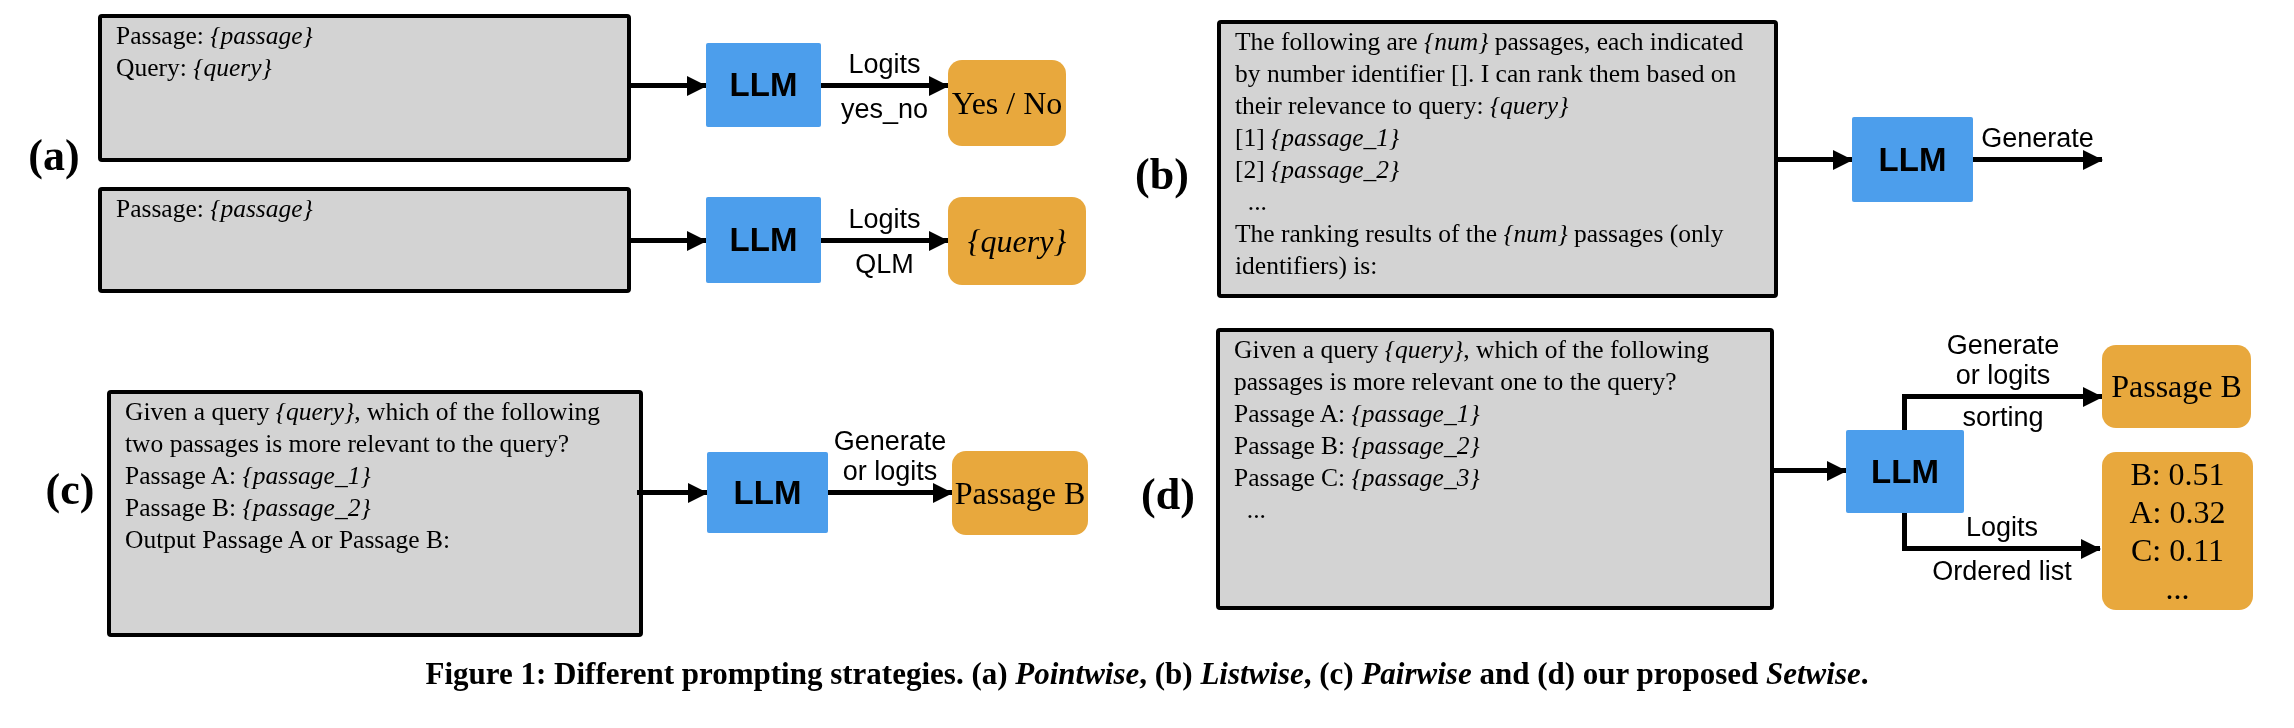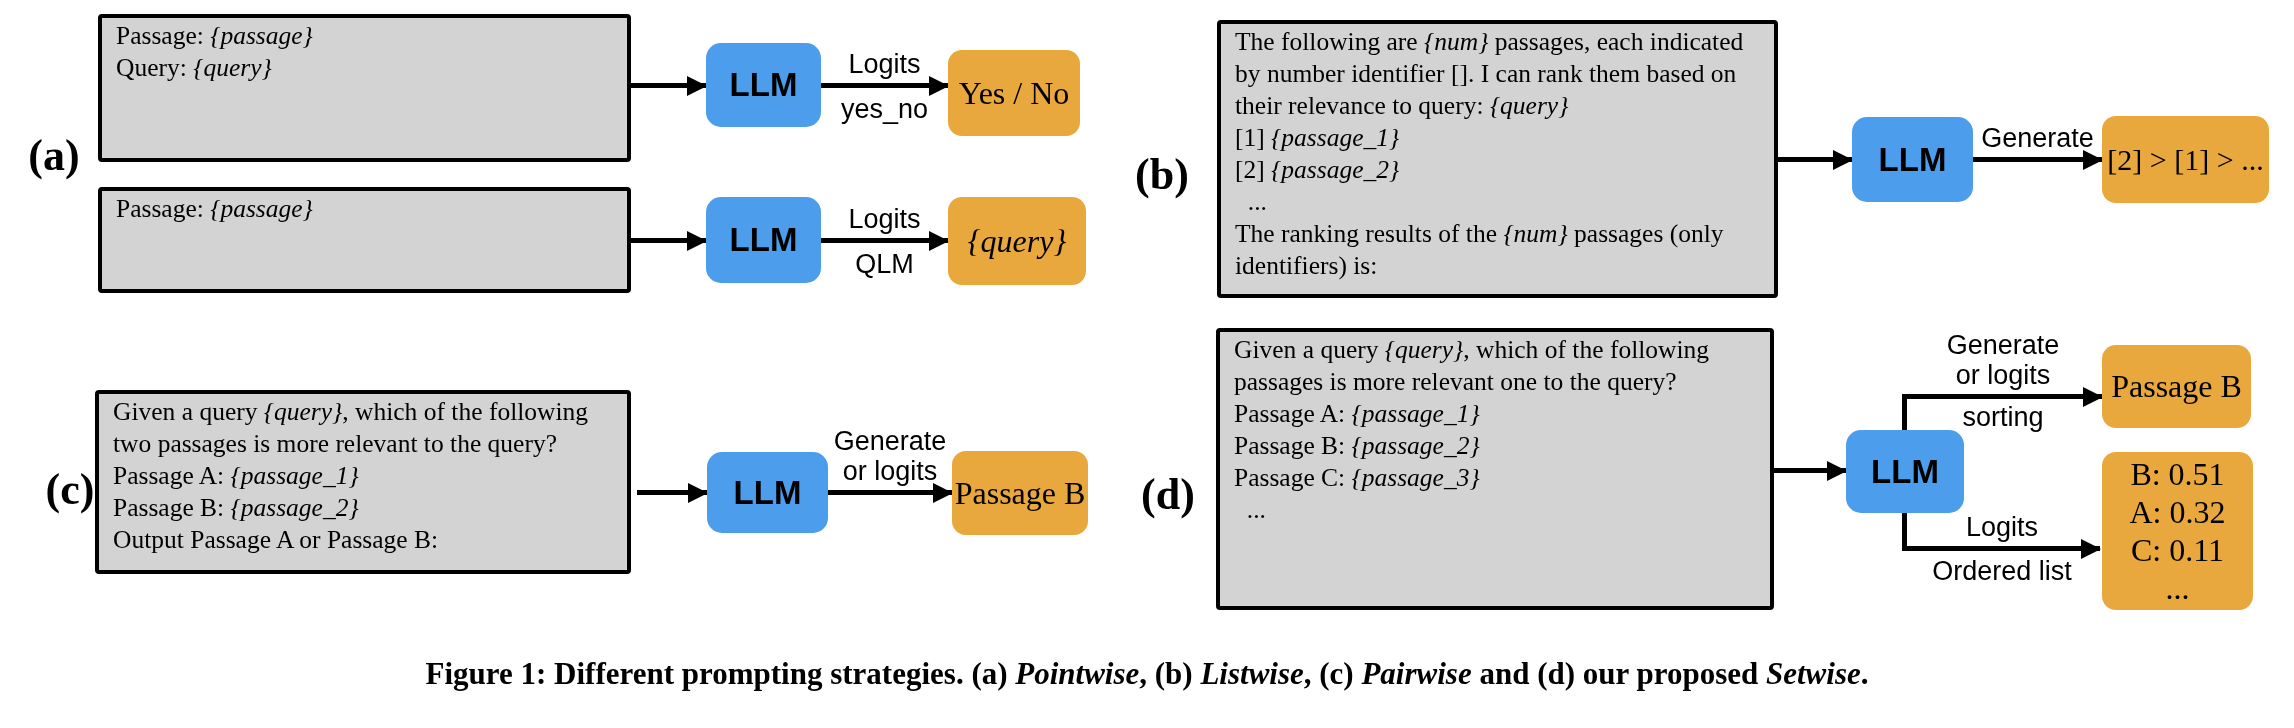--- a/index.html
+++ b/index.html
@@ -13,21 +13,21 @@
     background:#d3d3d3; border:4px solid #000; border-radius:4px;
     padding:2px 14px; overflow:hidden;
     display:flex; flex-direction:column; justify-content:flex-start;
     font-family:"Liberation Serif", serif; font-size:25.5px; line-height:32px;
   }
   .rich-line { white-space:pre-wrap; }
   .it { font-style:italic; }
   
   .llm {
     position:absolute; box-sizing:border-box;
-    background:#4c9eec; border-radius:15px;
+    background:#4c9eec; border-radius:2px;
     display:flex; align-items:center; justify-content:center;
     font-weight:bold; font-size:33px;
   }
   
   .obox {
     position:absolute; box-sizing:border-box;
     background:#e8a83d; border-radius:14px;
     display:flex; flex-direction:column; align-items:center; justify-content:center;
     font-family:"Liberation Serif", serif; font-size:32px; text-align:center;
   }
@@ -68,21 +68,21 @@
 
   <div class="gbox" style="left:98px; top:14px; width:533px; height:148px;">
       <div class="rich-line"><span>Passage: </span><span class="it">{passage}</span></div>
       <div class="rich-line"><span>Query: </span><span class="it">{query}</span></div>
     </div>
   <div class="harrow" style="left:631px; top:83px; width:75px;"></div>
   <div class="llm" style="left:706px; top:43px; width:115px; height:84px;">LLM</div>
   <div class="albl" style="left:821px; top:49px; width:127px;">Logits</div>
   <div class="harrow" style="left:821px; top:83px; width:127px;"></div>
   <div class="albl" style="left:821px; top:94px; width:127px;">yes_no</div>
-  <div class="obox" style="left:948px; top:50px; width:132px; height:86px;">Yes / No</div>
+  <div class="obox" style="left:948px; top:60px; width:118px; height:86px;">Yes / No</div>
 
   <div class="gbox" style="left:98px; top:187px; width:533px; height:106px;">
       <div class="rich-line"><span>Passage: </span><span class="it">{passage}</span></div>
     </div>
   <div class="harrow" style="left:631px; top:238px; width:75px;"></div>
   <div class="llm" style="left:706px; top:197px; width:115px; height:86px;">LLM</div>
   <div class="albl" style="left:821px; top:204px; width:127px;">Logits</div>
   <div class="harrow" style="left:821px; top:238px; width:127px;"></div>
   <div class="albl" style="left:821px; top:249px; width:127px;">QLM</div>
   <div class="obox it" style="left:948px; top:197px; width:138px; height:88px;">{query}</div>
@@ -93,25 +93,24 @@
       <div class="rich-line"><span>The following are </span><span class="it">{num}</span><span> passages, each indicated by number identifier []. I can rank them based on their relevance to query: </span><span class="it">{query}</span></div>
       <div class="rich-line"><span>[1] </span><span class="it">{passage_1}</span></div>
       <div class="rich-line"><span>[2] </span><span class="it">{passage_2}</span></div>
       <div class="rich-line"><span>  ...</span></div>
       <div class="rich-line"><span>The ranking results of the </span><span class="it">{num}</span><span> passages (only identifiers) is:</span></div>
     </div>
   <div class="harrow" style="left:1778px; top:157px; width:74px;"></div>
   <div class="llm" style="left:1852px; top:117px; width:121px; height:85px;">LLM</div>
   <div class="albl" style="left:1973px; top:123px; width:129px;">Generate</div>
   <div class="harrow" style="left:1973px; top:157px; width:129px;"></div>
-  <div class="obox small-text" style="left:2102px; top:116px; width:167px; height:87px;">[2] &gt; [1] &gt; ...</div>
 
   <div class="plabel" style="left:34px; top:464px;">(c)</div>
 
-  <div class="gbox" style="left:95px; top:390px; width:536px; height:184px;">
+  <div class="gbox" style="left:107px; top:390px; width:536px; height:247px;">
       <div class="rich-line"><span>Given a query </span><span class="it">{query}</span><span>, which of the following two passages is more relevant to the query?</span></div>
       <div class="rich-line"><span>Passage A: </span><span class="it">{passage_1}</span></div>
       <div class="rich-line"><span>Passage B: </span><span class="it">{passage_2}</span></div>
       <div class="rich-line"><span>Output Passage A or Passage B:</span></div>
     </div>
   <div class="harrow" style="left:637px; top:490px; width:70px;"></div>
   <div class="llm" style="left:707px; top:452px; width:121px; height:81px;">LLM</div>
   <div class="albl" style="left:828px; top:426px; width:124px;">Generate
 or logits</div>
   <div class="harrow" style="left:828px; top:490px; width:124px;"></div>

